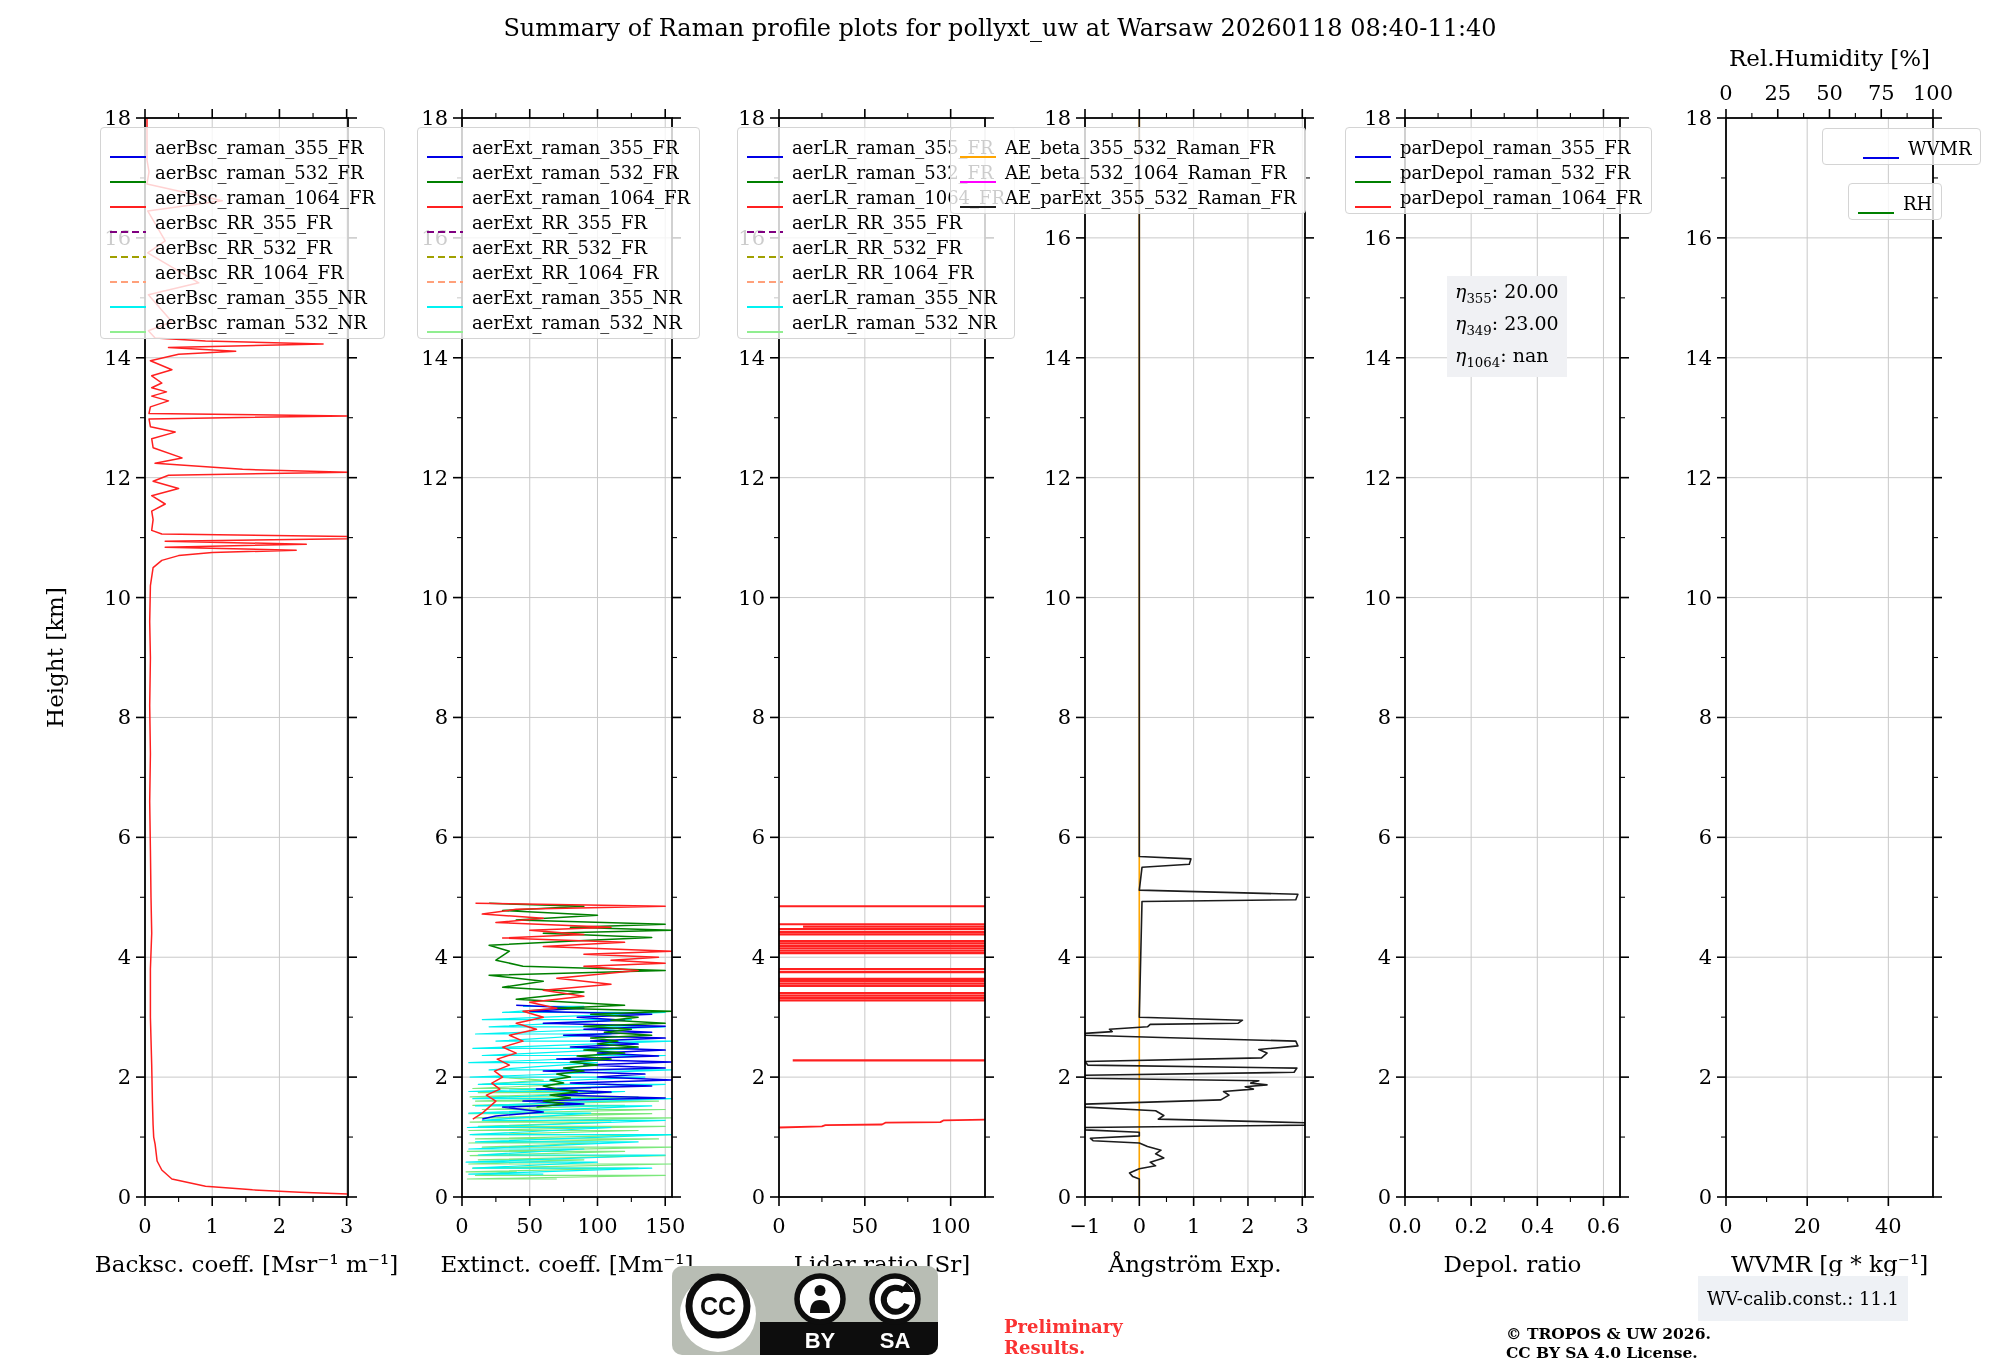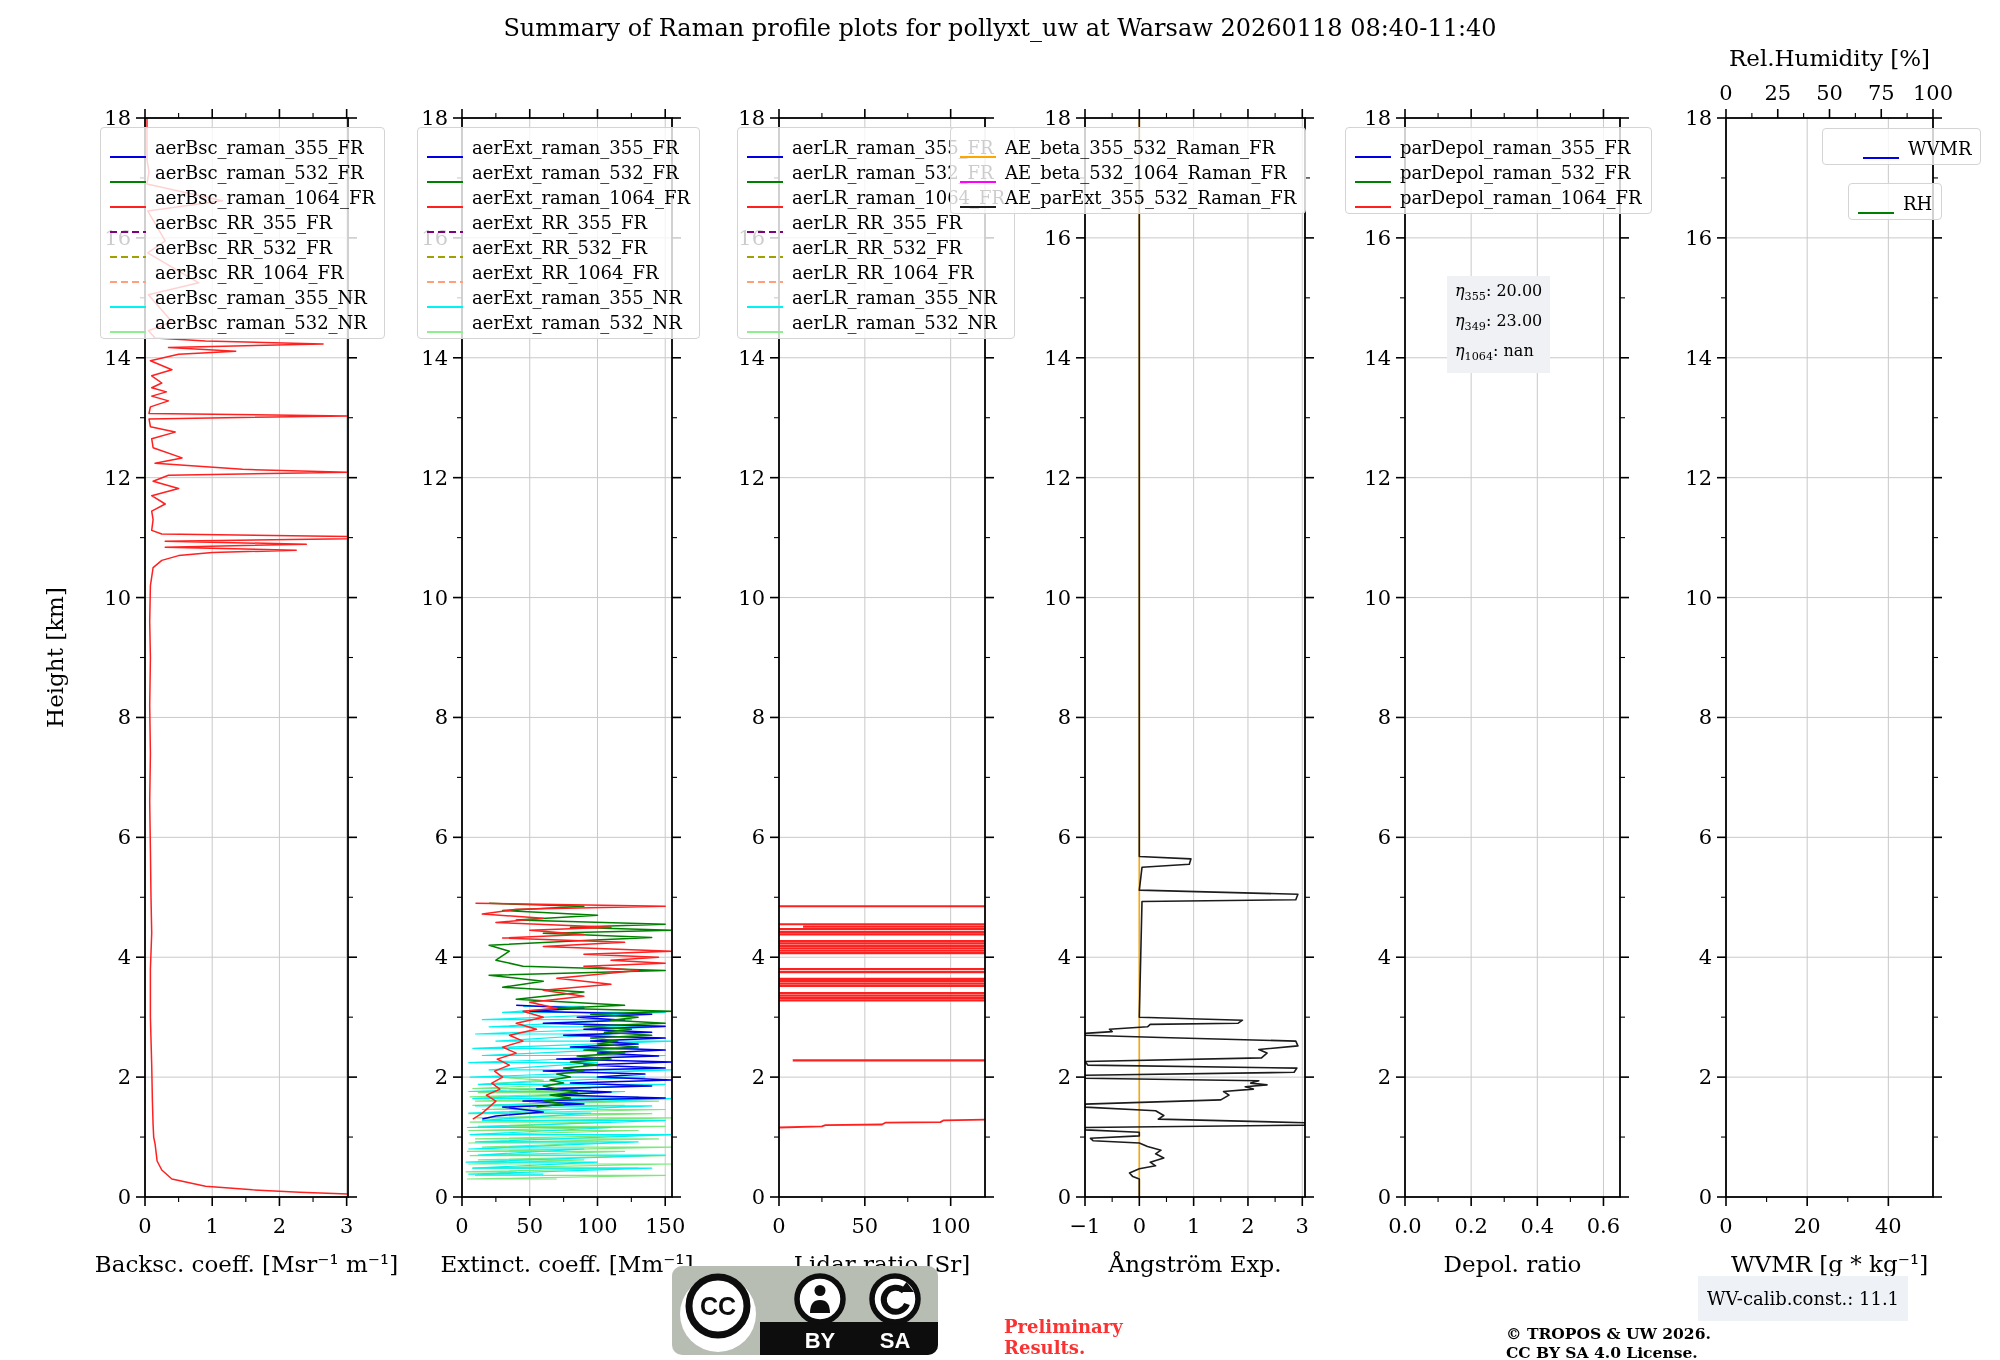--- a/index.html
+++ b/index.html
@@ -4,21 +4,21 @@
 <style>
   body{margin:0;background:#ffffff;}
   .canvas{position:relative;width:2000px;height:1360px;background:#fff;font-family:"DejaVu Serif",serif;overflow:hidden;}
   #plots{position:absolute;left:0;top:0;}
   #plots text{font-family:"DejaVu Serif",serif;}
   #overlays{position:absolute;left:0;top:0;width:100%;height:100%;}
   .title{position:absolute;top:14px;left:0;width:100%;text-align:center;font-size:24px;color:#000;}
   .legend{position:absolute;background:rgba(255,255,255,0.8);border:1px solid #d4d4d4;border-radius:4px;padding:5px 9px;font-size:18px;color:#000;}
   .lrow{display:flex;align-items:flex-end;height:25px;white-space:nowrap;}
   .lsample{display:inline-block;width:36px;height:2px;margin-right:9px;flex:0 0 36px;}
-  .etabox{position:absolute;background:#f0f1f4;padding:3px 8px;font-size:16px;line-height:24px;color:#000;}
+  .etabox{position:absolute;background:#f0f1f4;padding:3px 8px;font-size:19px;line-height:24px;color:#000;}
   .etabox .sym{font-style:italic;}
   sub{font-size:70%;}
   .refbox{position:absolute;left:152px;top:1284px;background:#eef1f5;padding:3px 9px;font-size:18px;line-height:23px;color:#000;}
   .prelim{position:absolute;left:1004px;top:1316px;color:#fa3232;font-weight:bold;font-size:18px;line-height:21px;}
   .copyr{position:absolute;left:1506px;top:1324px;color:#000;font-weight:bold;font-size:15.5px;line-height:19px;}
   .wvcal{position:absolute;left:1698px;top:1276px;background:#eef1f5;padding:12px 9px;font-size:18px;color:#000;}
   .ccbadge{position:absolute;left:668px;top:1262px;}
 </style>
 </head>
 <body>

